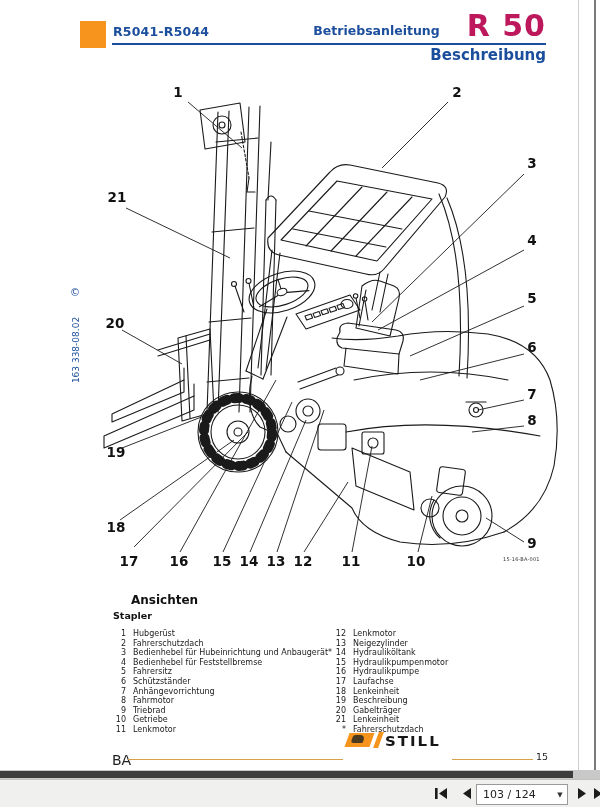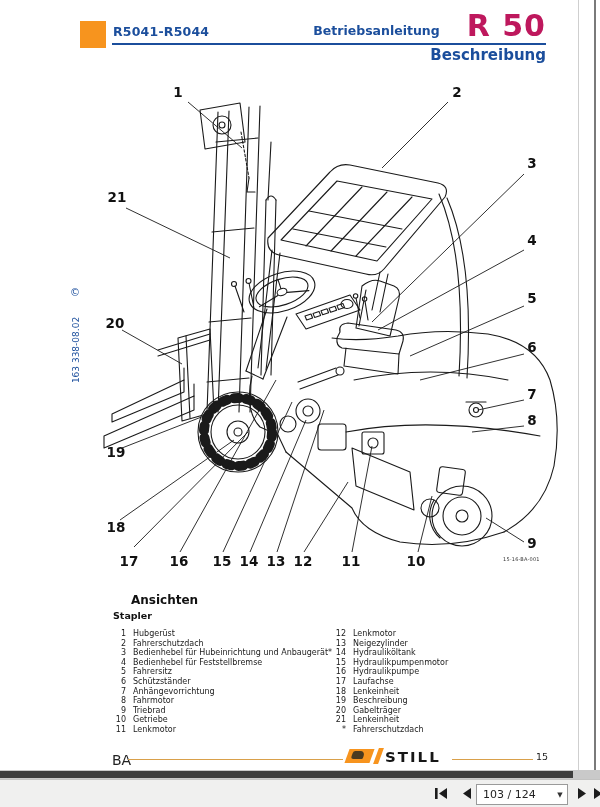--- a/index.html
+++ b/index.html
@@ -35,21 +35,21 @@
   .parts-right{left:330px;}
   .part-row{display:flex;line-height:9.6px;}
   .part-num{width:16px;text-align:right;flex:0 0 16px;}
   .part-name{padding-left:7px;white-space:nowrap;}
 
   
   .ftr-ba{left:112px;top:752px;font-size:14px;color:#222;}
   .ftr-line1{left:128px;top:759px;width:215px;height:1px;background:#D9A04A;}
   .ftr-line2{left:452px;top:759px;width:81px;height:1px;background:#D9A04A;}
   .ftr-page{left:536px;top:751px;font-size:9.5px;color:#222;}
-  .logo{left:345px;top:748px;width:105px;height:17px;}
+  .logo{left:345px;top:732px;width:105px;height:17px;}
   .logo-box{position:absolute;left:2px;top:1px;width:25px;height:14px;background:#F7941E;transform:skewX(-20deg);}
   .logo-glyph{position:absolute;left:7px;top:3px;width:12px;height:8px;background:#4a3a20;transform:skewX(-20deg);border-radius:2px 5px 1px 3px;}
   .logo-slash{position:absolute;left:31px;top:0px;width:5px;height:16px;background:#F7941E;transform:skewX(-20deg);}
   .logo-text{position:absolute;left:40px;top:0px;font-size:15px;font-weight:bold;color:#161616;letter-spacing:2px;transform:scaleY(.92);}
 
   
   .page-border-r{left:578px;top:0;width:1px;height:770px;background:#cfcfcf;}
   .outer-border-r{left:594px;top:0;width:2px;height:770px;background:#7a7a7a;}
   .hscroll-track{left:0;top:770px;width:600px;height:9px;background:#c9c9c9;}
   .hscroll-thumb{left:0;top:771px;width:573px;height:7px;background:#3d3d3d;}

